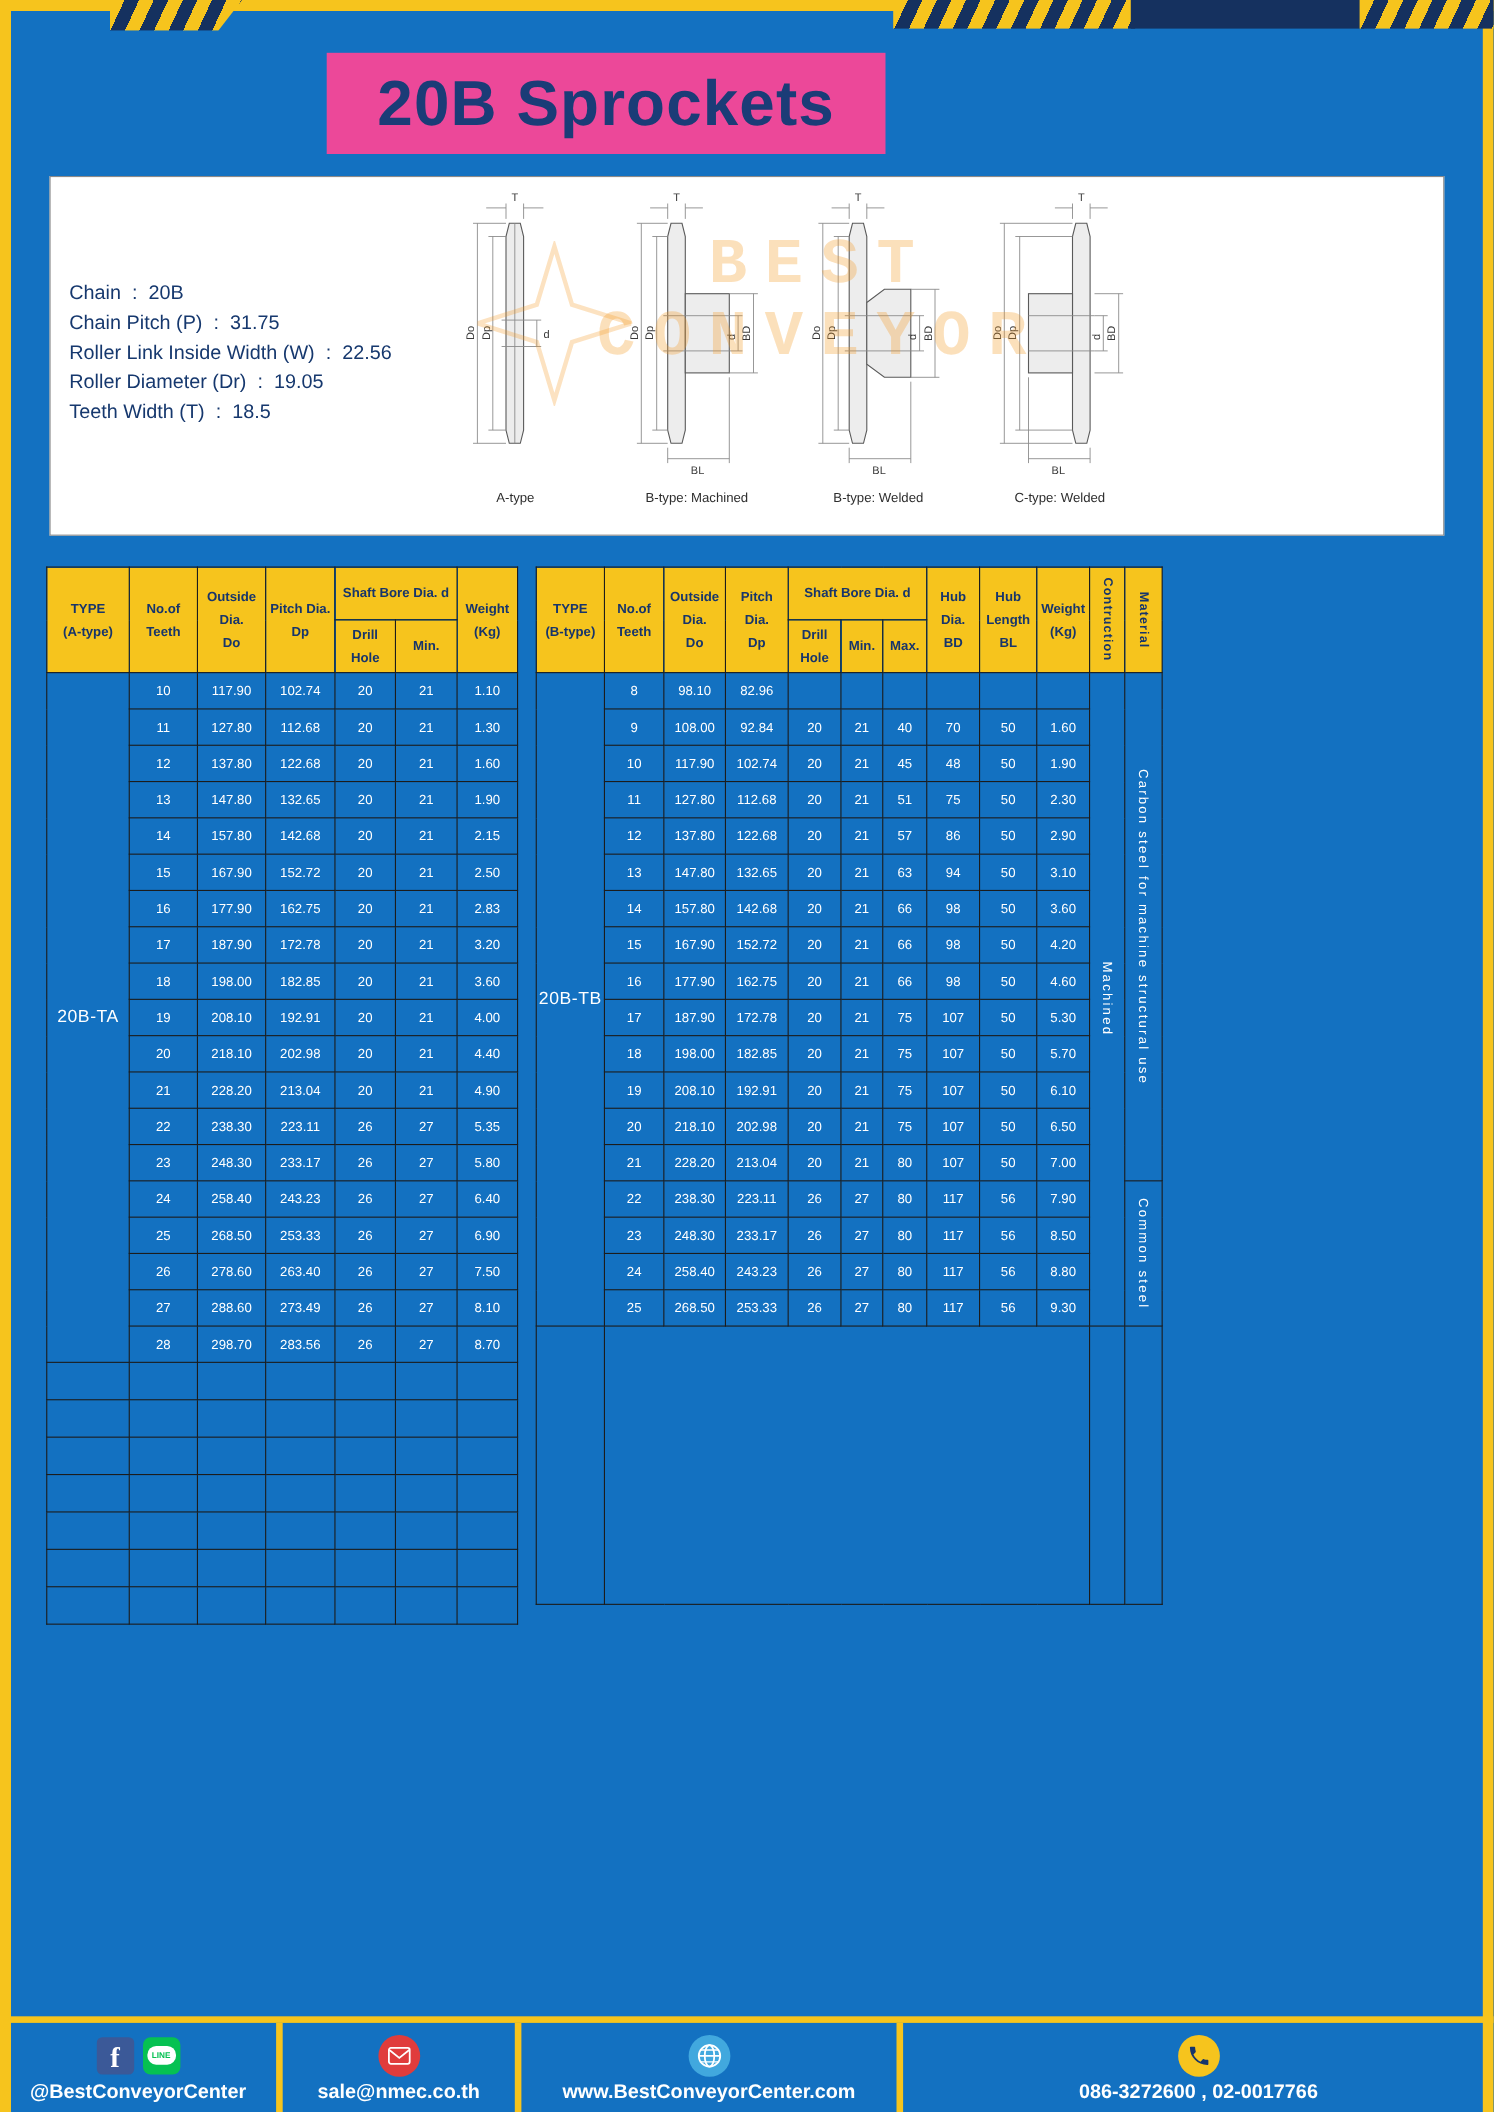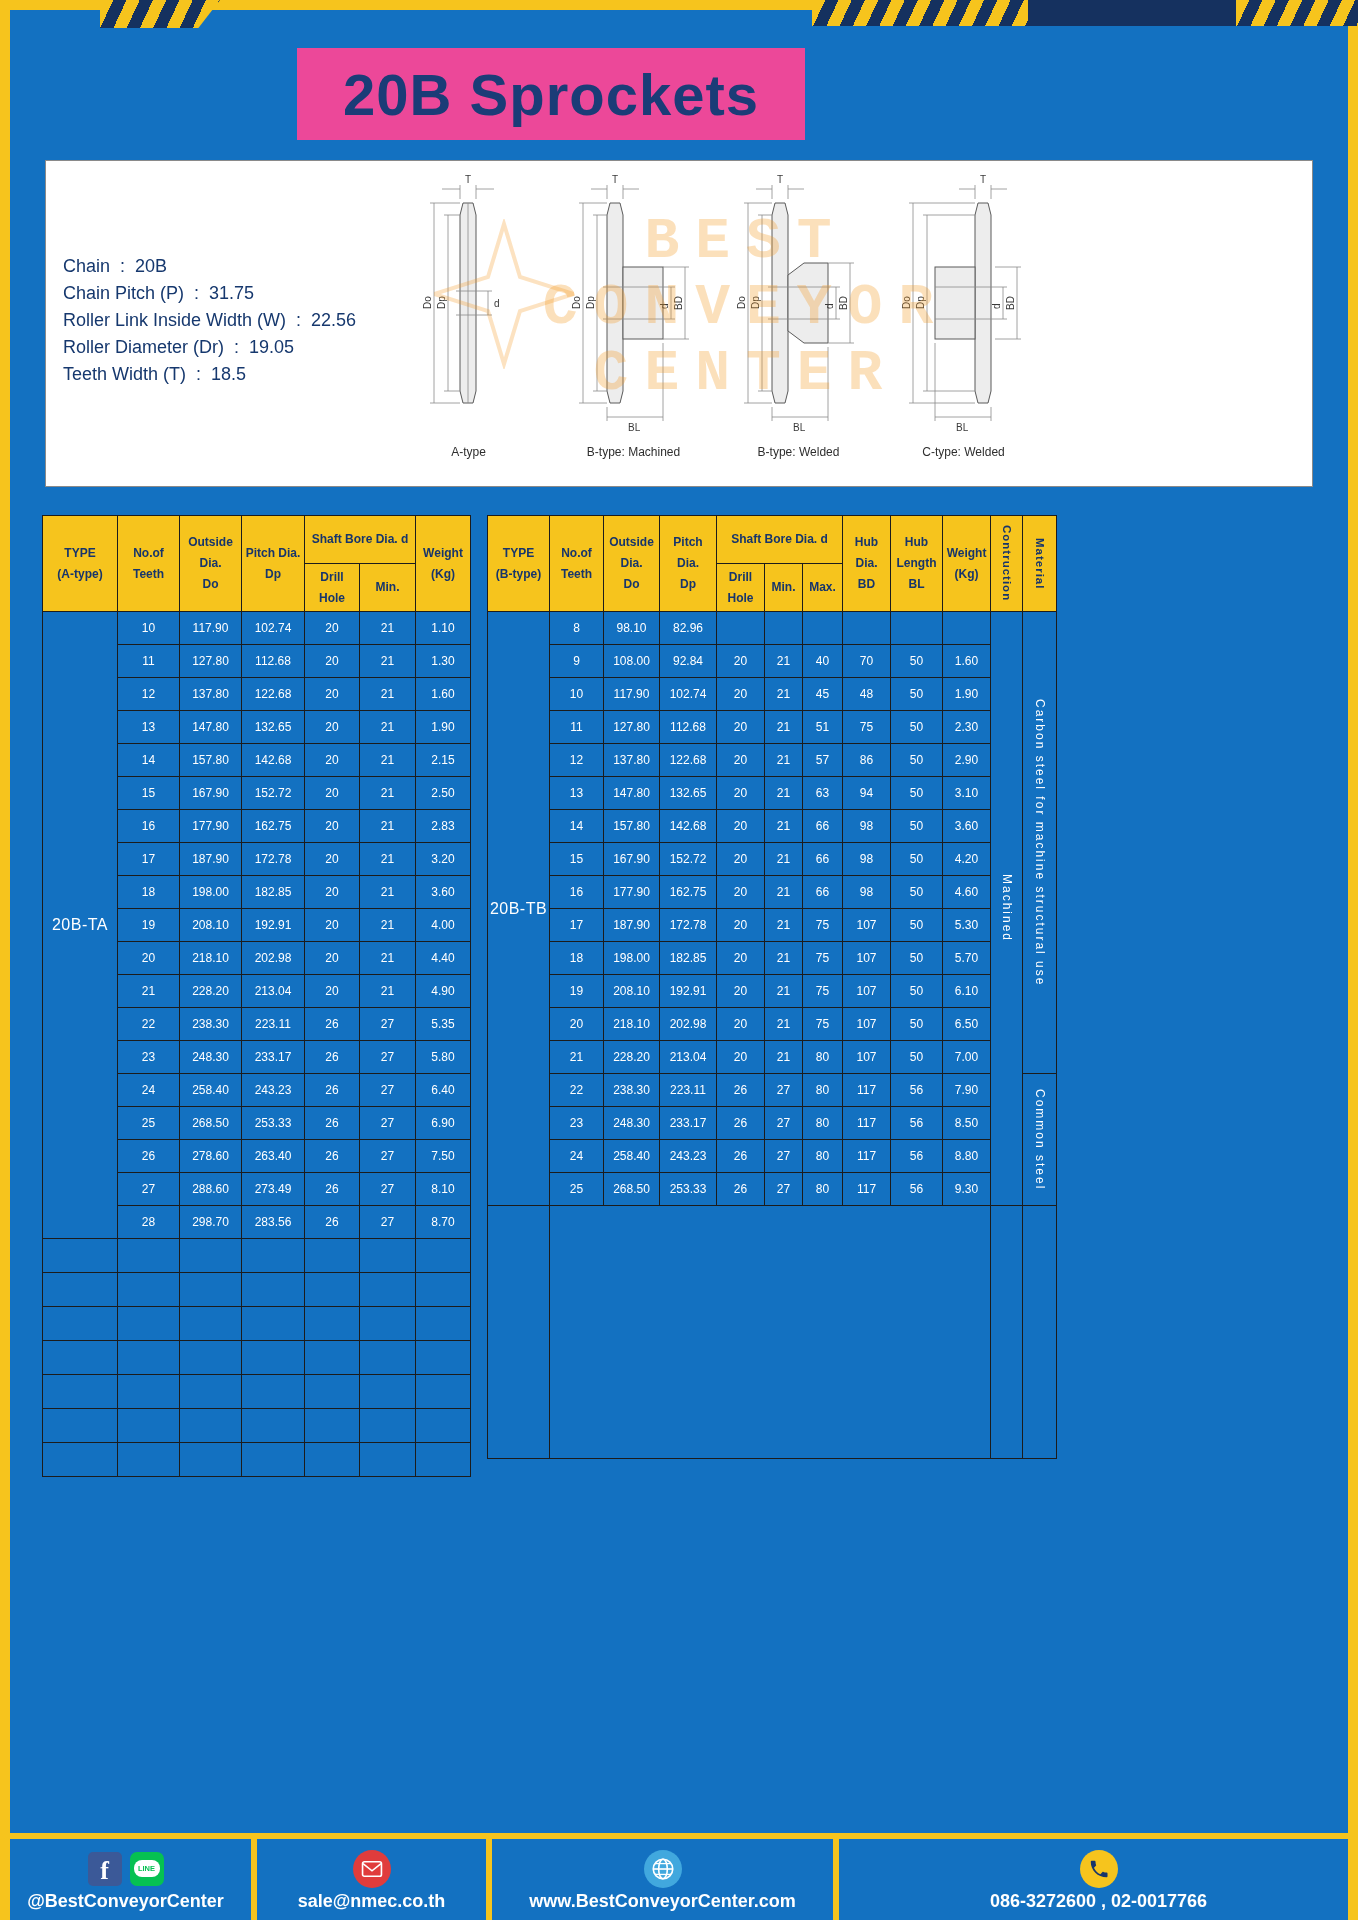--- a/index.html
+++ b/index.html
@@ -52,21 +52,21 @@
   .tbl tbody tr.empty-row { height:34px; }
   .tbl tbody tr.tall-empty { height:253px; }
   td.type-cell { font-size:16px; font-weight:normal; letter-spacing:0.5px; }
   .vtext { writing-mode:vertical-rl; text-orientation:mixed; margin:0 auto; letter-spacing:2px; font-size:12px; color:#fff; }
   .vtext-h { writing-mode:vertical-rl; text-orientation:mixed; margin:0 auto; color:#17356B; font-weight:bold; font-size:11.5px; letter-spacing:1px; }
   th.vert-th { padding:2px 0; }
 
   
   .footer { position:absolute; left:0; top:1833px; width:1358px; height:87px; background:#1371C1; border-top:6px solid #F6C41D; display:flex; z-index:30; }
   .f-sec { display:flex; flex-direction:column; align-items:center; justify-content:center; gap:3px; padding-top:2px; }
-  .f-sec.s1 { width:251px; } .f-sec.s2 { width:229px; } .f-sec.s3 { width:341px; } .f-sec.s4 { flex:1; }
+  .f-sec.s1 { width:251px; } .f-sec.s2 { width:211px; } .f-sec.s3 { width:341px; } .f-sec.s4 { flex:1; }
   .f-div { width:6px; background:#F6C41D; height:100%; }
   .f-icons { display:flex; gap:8px; align-items:center; height:38px; }
   .f-text { color:#ffffff; font-weight:bold; font-size:18px; white-space:nowrap; }
   .ic-fb { width:34px; height:34px; background:#3B5998; border-radius:5px; color:#fff; font-family:"Liberation Serif",serif; font-weight:bold; font-size:26px; display:flex; align-items:flex-end; justify-content:center; line-height:30px; }
   .ic-line { width:34px; height:34px; background:#06C152; border-radius:7px; display:flex; align-items:center; justify-content:center; }
   .line-bubble { width:26px; height:17px; background:#fff; border-radius:8px; display:flex; align-items:center; justify-content:center; }
   .line-bubble span { color:#06C152; font-size:7.5px; font-weight:bold; letter-spacing:0; }
   .ic-round { width:38px; height:38px; border-radius:50%; display:flex; align-items:center; justify-content:center; }
   .ic-mail { background:#E03C3C; }
   .ic-globe { background:#41A8DE; }
@@ -232,21 +232,20 @@
         <div class="diagram-label">C-type: Welded</div>
       </div>
     </div>
 
     <svg class="wm-star" width="140" height="150" viewBox="0 0 140 150">
       <polygon points="70,5 86,58 140,75 86,92 70,145 54,92 0,75 54,58" fill="none" stroke="#F59A23" stroke-width="4"></polygon>
     </svg>
     <div class="watermark">
       <div class="wline">BEST</div>
       <div class="wline">CONVEYOR</div>
-      <div class="wline">CENTER</div>
     </div>
   </div>
 
   <table class="tbl tbl-a">
     <colgroup>
       <col style="width:75px">
         <col style="width:62px">
         <col style="width:62px">
         <col style="width:63px">
       <col style="width:55px">

